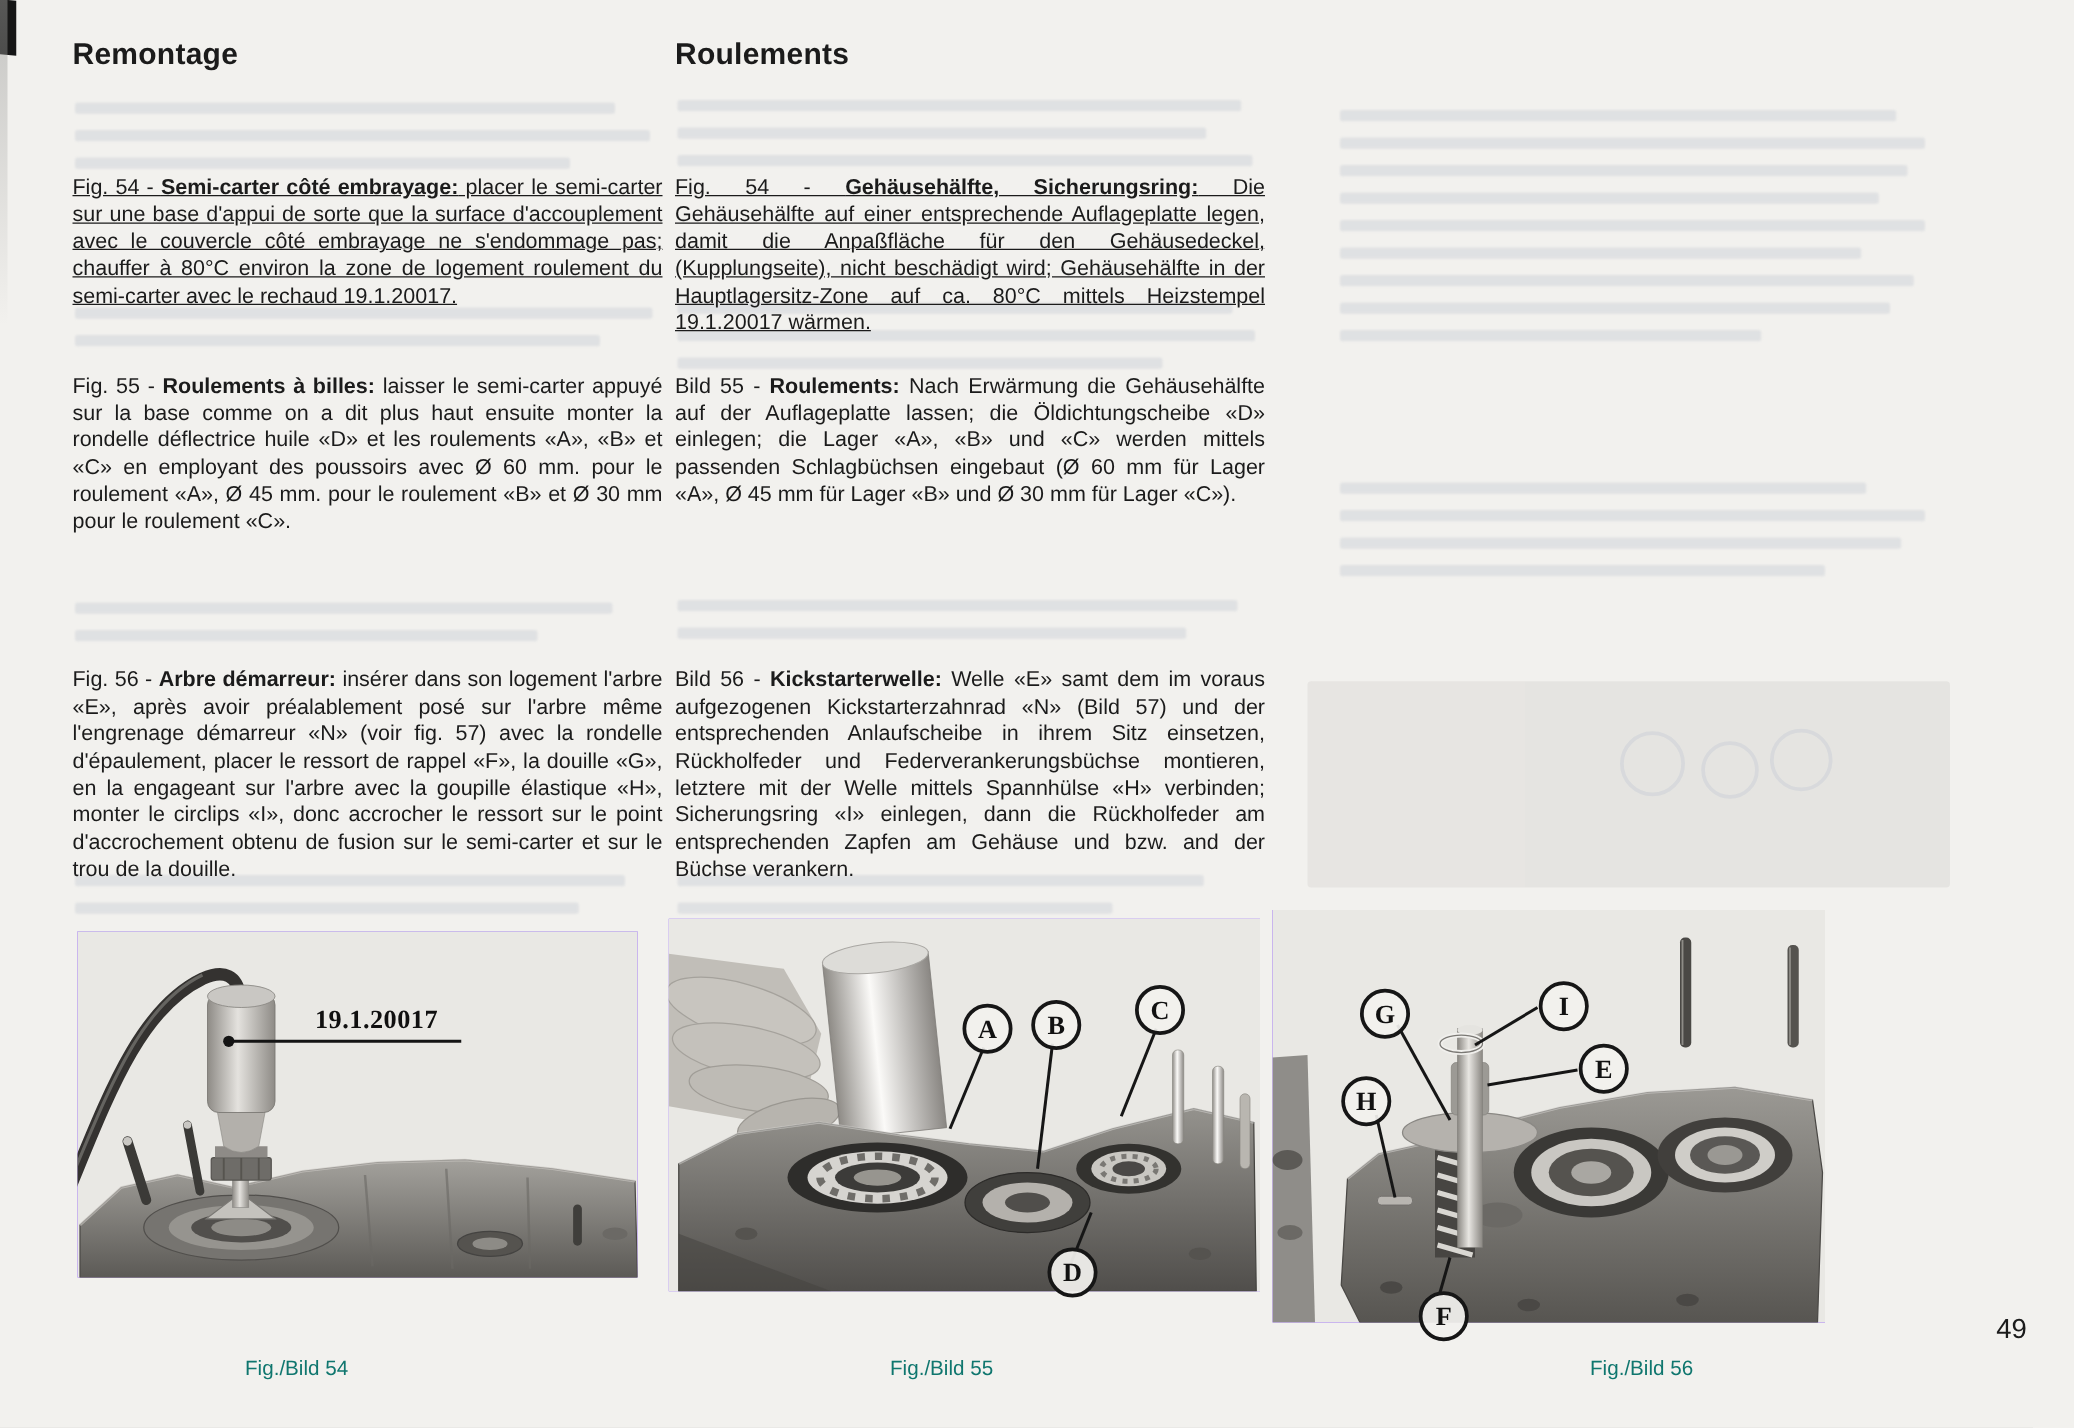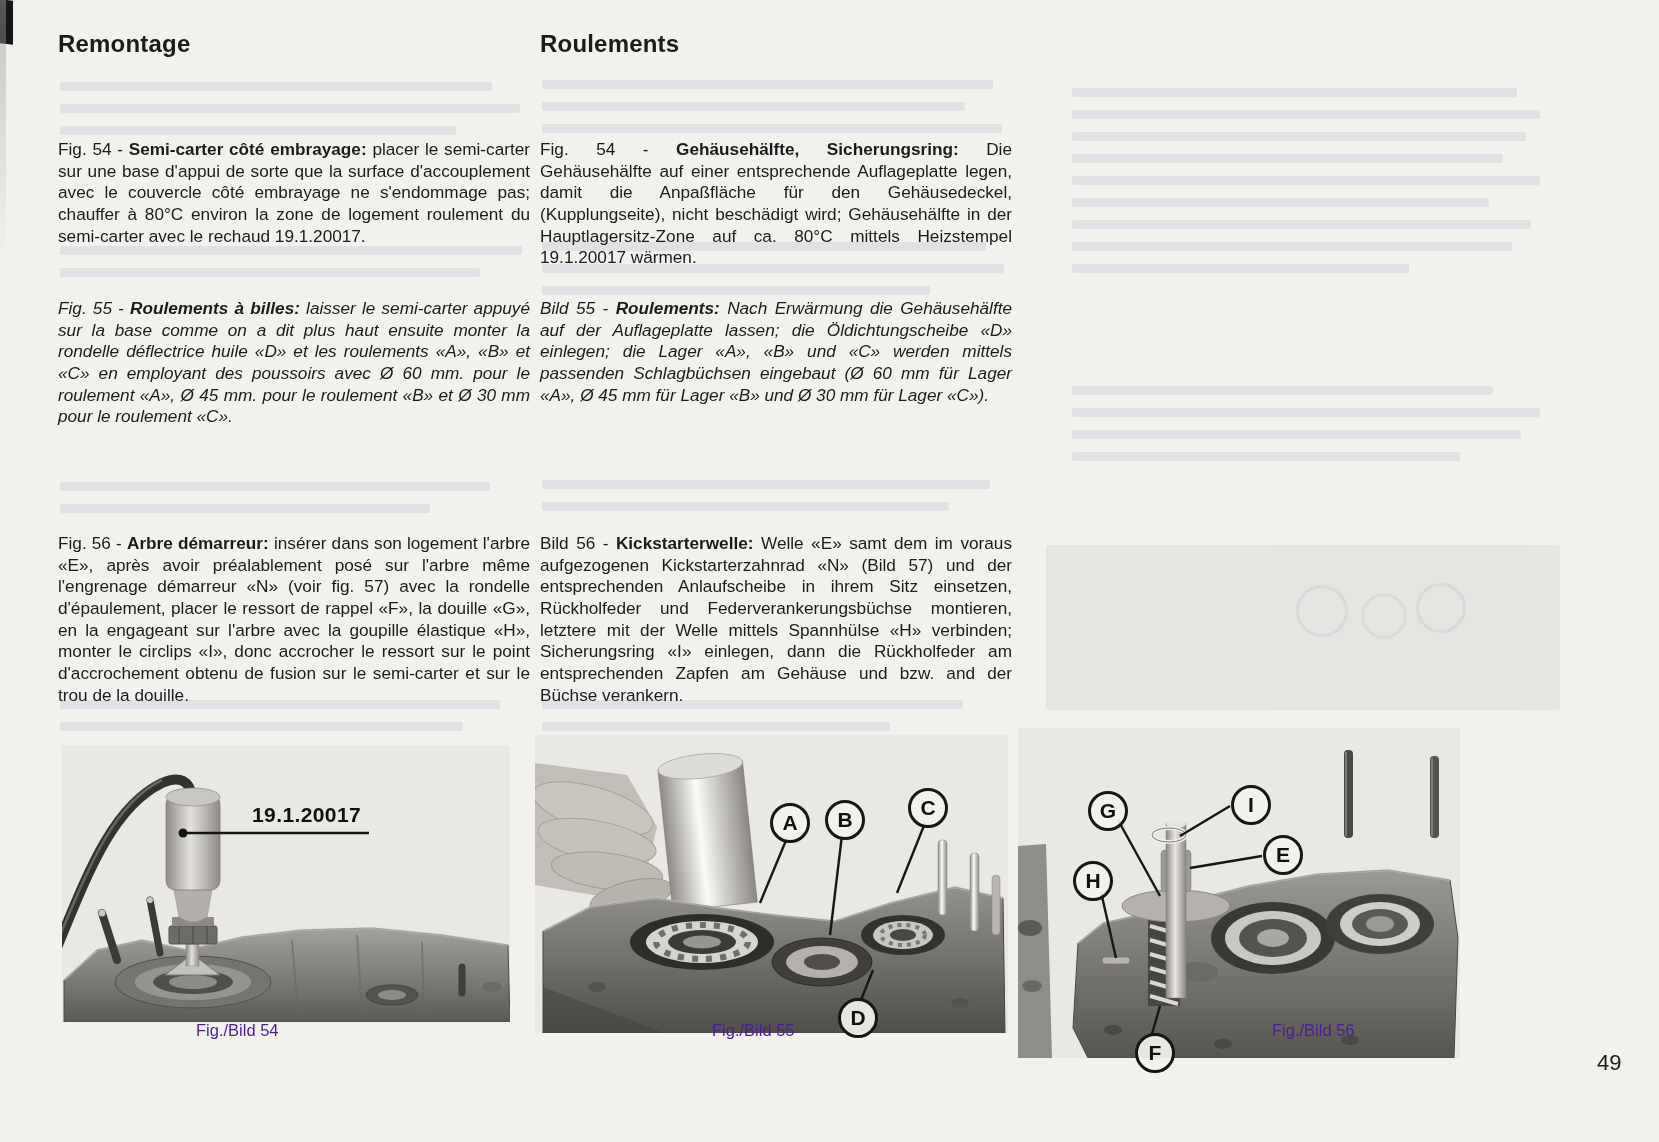--- a/index.html
+++ b/index.html
@@ -8,40 +8,40 @@
   .corner-mark{position:absolute;left:0;top:0;width:13px;height:44px;background:#161616;transform:skewY(6deg);}
   .edge-shade{position:absolute;left:0;top:0;width:6px;height:260px;background:linear-gradient(#9a9a98,rgba(154,154,152,0));opacity:.5;}
 
   h1.hd{position:absolute;margin:0;font-size:24px;font-weight:bold;letter-spacing:.2px;}
   .hd-left{left:58px;top:30px;}
   .hd-right{left:540px;top:30px;}
 
   .para{position:absolute;width:472px;margin:0;font-size:17.2px;line-height:1.26;text-align:justify;}
   .fr{left:58px;}
   .de{left:540px;}
-  .row1{top:139px;}
-  .row2{top:298px;font-style:italic;}
+  .row1{top:139px;text-decoration:underline;}
+  .row2{top:298px;}
   .row3{top:431px;}
   .row3b{top:429px;}
   .row4{top:533px;}
 
   
   .ghost{position:absolute;opacity:.42;filter:blur(.7px);}
   .ghost i{display:block;height:9px;background:#c7ccd4;border-radius:2px;margin-bottom:13px;}
   .ghost-photo{position:absolute;left:1046px;top:545px;width:514px;height:165px;background:#e3e2df;opacity:.8;border-radius:3px;}
   .gcirc{position:absolute;border:3px solid #cdd1d6;border-radius:50%;opacity:.8;}
 
-  .photo{position:absolute;background:#8b5cf6;}
+  .photo{position:absolute;background:#8b5cf6;font-family:Liberation Serif, serif;}
   .photo svg{display:block;}
 
   .chip{position:absolute;width:34px;height:34px;border:3px solid #161616;border-radius:50%;background:rgba(242,241,238,.93);
         display:flex;align-items:center;justify-content:center;font-size:21px;font-weight:bold;color:#111;}
   .tool-label{position:absolute;left:190px;top:58px;font-size:21px;font-weight:bold;letter-spacing:.4px;color:#101010;}
 
-  .caption{position:absolute;top:1021px;font-size:16.5px;color:#4c1d95;}
+  .caption{position:absolute;top:1086px;font-size:16.5px;color:#0f766e;}
   .cap54{left:196px;} .cap55{left:712px;} .cap56{left:1272px;}
   .pageno{position:absolute;left:1597px;top:1050px;font-size:22px;color:#1b1b1b;}
 </style>
 </head>
 <body>
 
 <div class="page">
 
   <div class="corner-mark"></div>
   <div class="edge-shade"></div>

